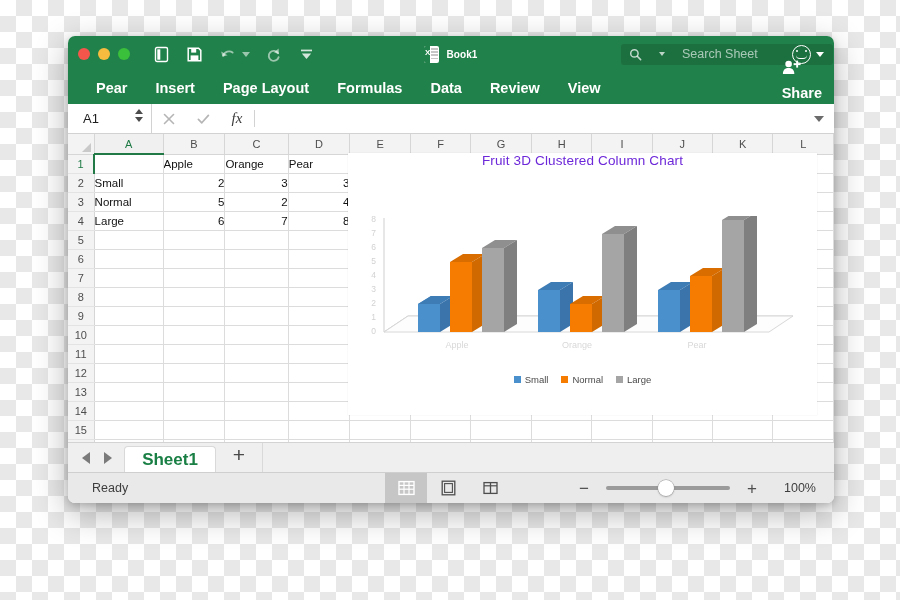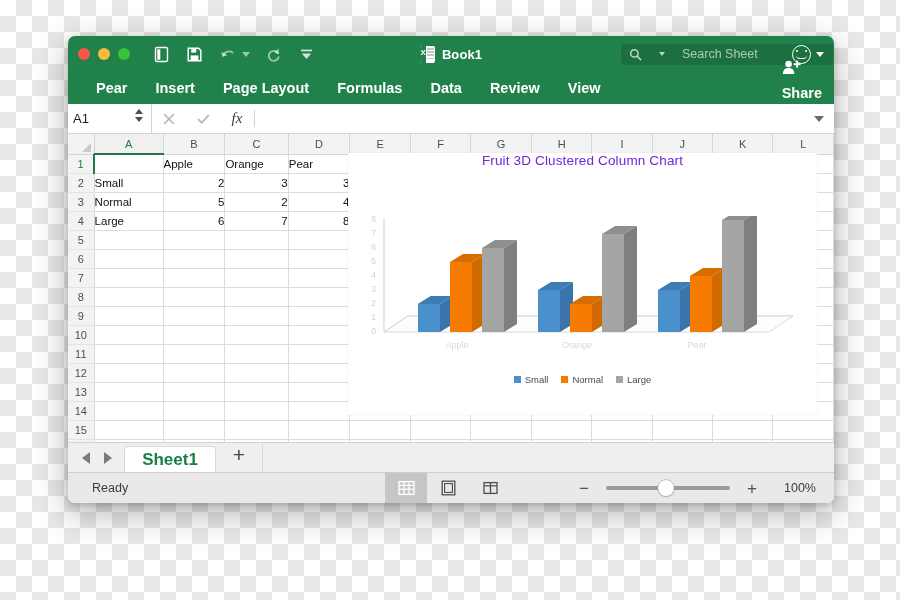--- a/index.html
+++ b/index.html
@@ -75,21 +75,21 @@
     width: 15px; height: 17px;
     background: #ffffff;
     border-radius: 2px;
     position: relative;
     display:flex;align-items:center;justify-content:center;
   }
   .xl-badge .xl-left { position:absolute; left:0; top:0; bottom:0; width:6px; background:#21814a; border-radius:2px 0 0 2px; }
   .xl-badge .xl-x { position:absolute; left:0.5px; top:2px; font-size:8px; color:#fff; font-weight:bold; font-family:"Liberation Sans",sans-serif; }
   .xl-badge .xl-lines { position:absolute; right:1px; top:2px; width:7px; height:13px; background:
       repeating-linear-gradient(to bottom, #c6c6c6 0 1.6px, transparent 1.6px 3.2px); }
-  .doc-title { color:#ffffff; font-size:13px; font-weight:bold; letter-spacing:0.1px; }
+  .doc-title { color:#ffffff; font-size:10px; font-weight:bold; letter-spacing:0.1px; }
 
   .searchbox {
     position: absolute;
     left: 553px;
     width: 212px;
     height: 21px;
     background: rgba(0,0,0,0.13);
     border-radius: 3px;
     display: flex;
     align-items: center;
@@ -146,21 +146,21 @@
     display: flex;
     align-items: center;
     position: relative;
   }
   .namebox {
     width: 84px;
     height: 29px;
     border-right: 1px solid #d2d2d2;
     display: flex;
     align-items: center;
-    padding-left: 5px;
+    padding-left: 15px;
     box-sizing: border-box;
     position: relative;
   }
   .namebox span { font-size: 13px; color: #1d1d1d; }
   .spinner { position:absolute; right:8px; top:5px; display:flex; flex-direction:column; gap:3px; }
   .spin-up { width:0;height:0;border-left:4px solid transparent;border-right:4px solid transparent;border-bottom:5px solid #4c4c4c; }
   .spin-dn { width:0;height:0;border-left:4px solid transparent;border-right:4px solid transparent;border-top:5px solid #4c4c4c; }
 
   .fb-btns { display:flex; align-items:center; gap:0; }
   .fb-btn { width:34px; height:29px; display:flex;align-items:center;justify-content:center; }

